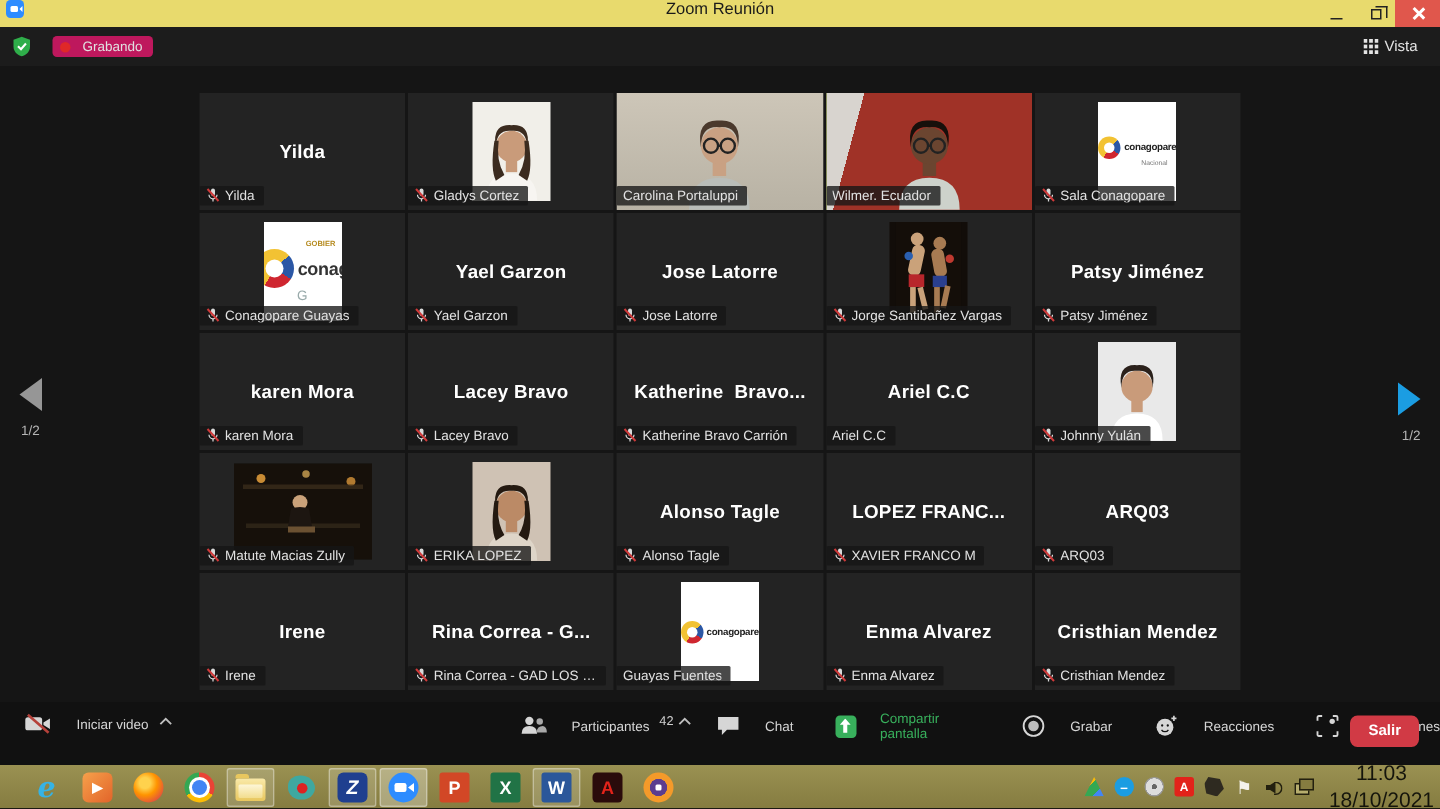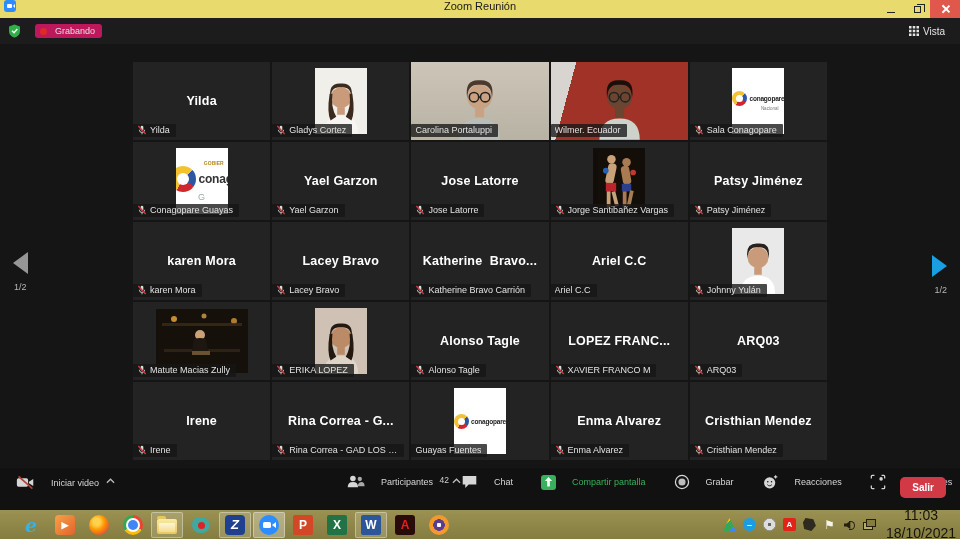--- a/index.html
+++ b/index.html
@@ -617,21 +617,21 @@
             <path d="M2 15 q0 -6 6 -6 q6 0 6 6 Z" fill="#d6d6d6"></path>
             <circle cx="16" cy="5.5" r="2.5" fill="#a9a9a9"></circle>
             <path d="M13.5 14 q0.5 -5 5 -5 q3 0.5 3 5 Z" fill="#a9a9a9"></path>
           </svg>
         <span class="badge-count">42</span>
         <span>Participantes</span>
         <svg class="chev" style="right:-28px" width="9" height="6" viewBox="0 0 10 6">
             <polyline points="1,5 5,1 9,5" fill="none" stroke="#bdbdbd" stroke-width="1.4"></polyline>
           </svg>
       </div>
-      <div class="tbar-item" style="margin-left:0">
+      <div class="tbar-item" style="margin-left:16px">
         <svg width="17" height="16" viewBox="0 0 20 18">
             <path d="M2 2 h16 v10 h-9 l-4 4 v-4 h-3 Z" fill="#d6d6d6"></path>
           </svg>
         <span>Chat</span>
       </div>
       <div class="tbar-item share">
         <span class="share-box">
           <svg width="9" height="10" viewBox="0 0 10 11">
               <path d="M5 0 L9 4.5 H6.5 V10.5 H3.5 V4.5 H1 Z" fill="#fff"></path>
             </svg>

